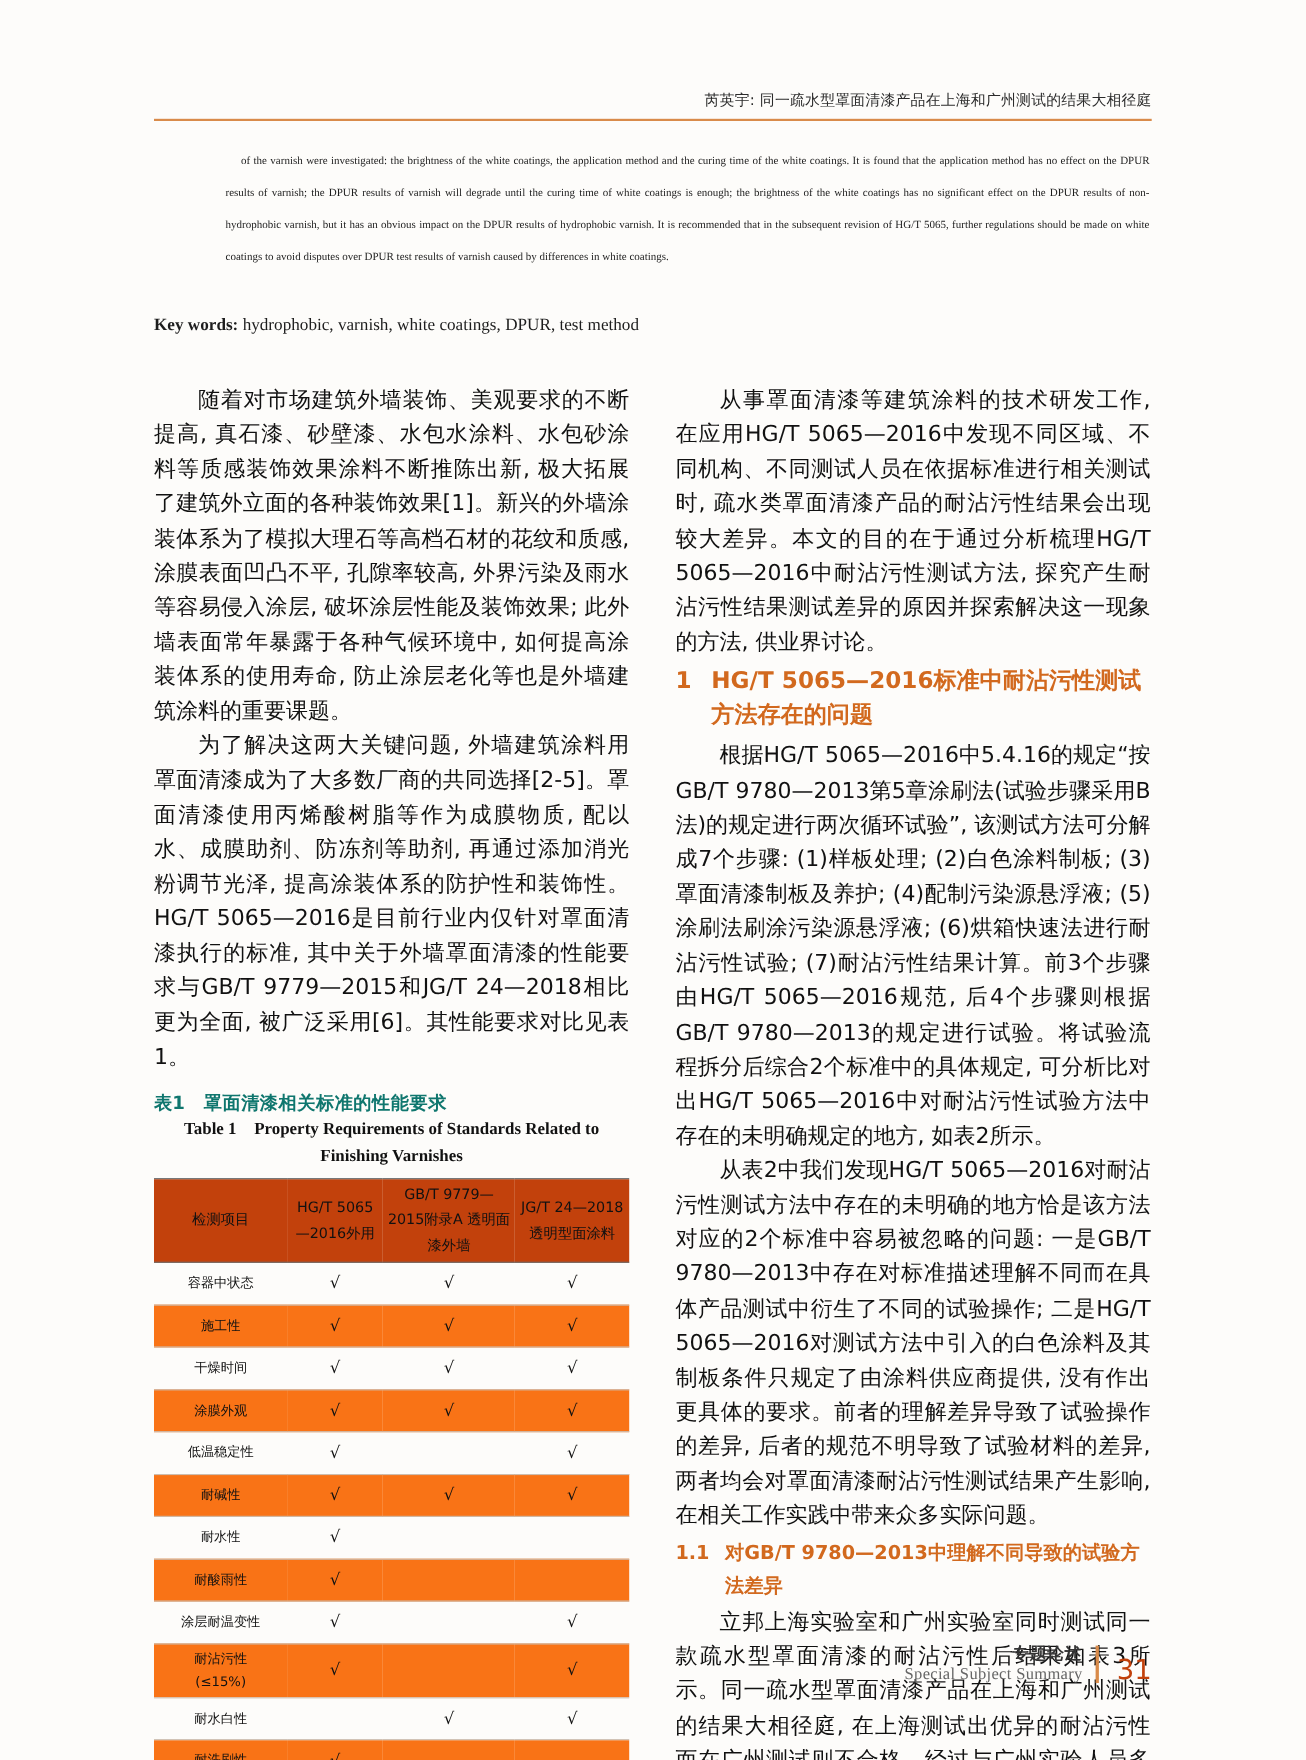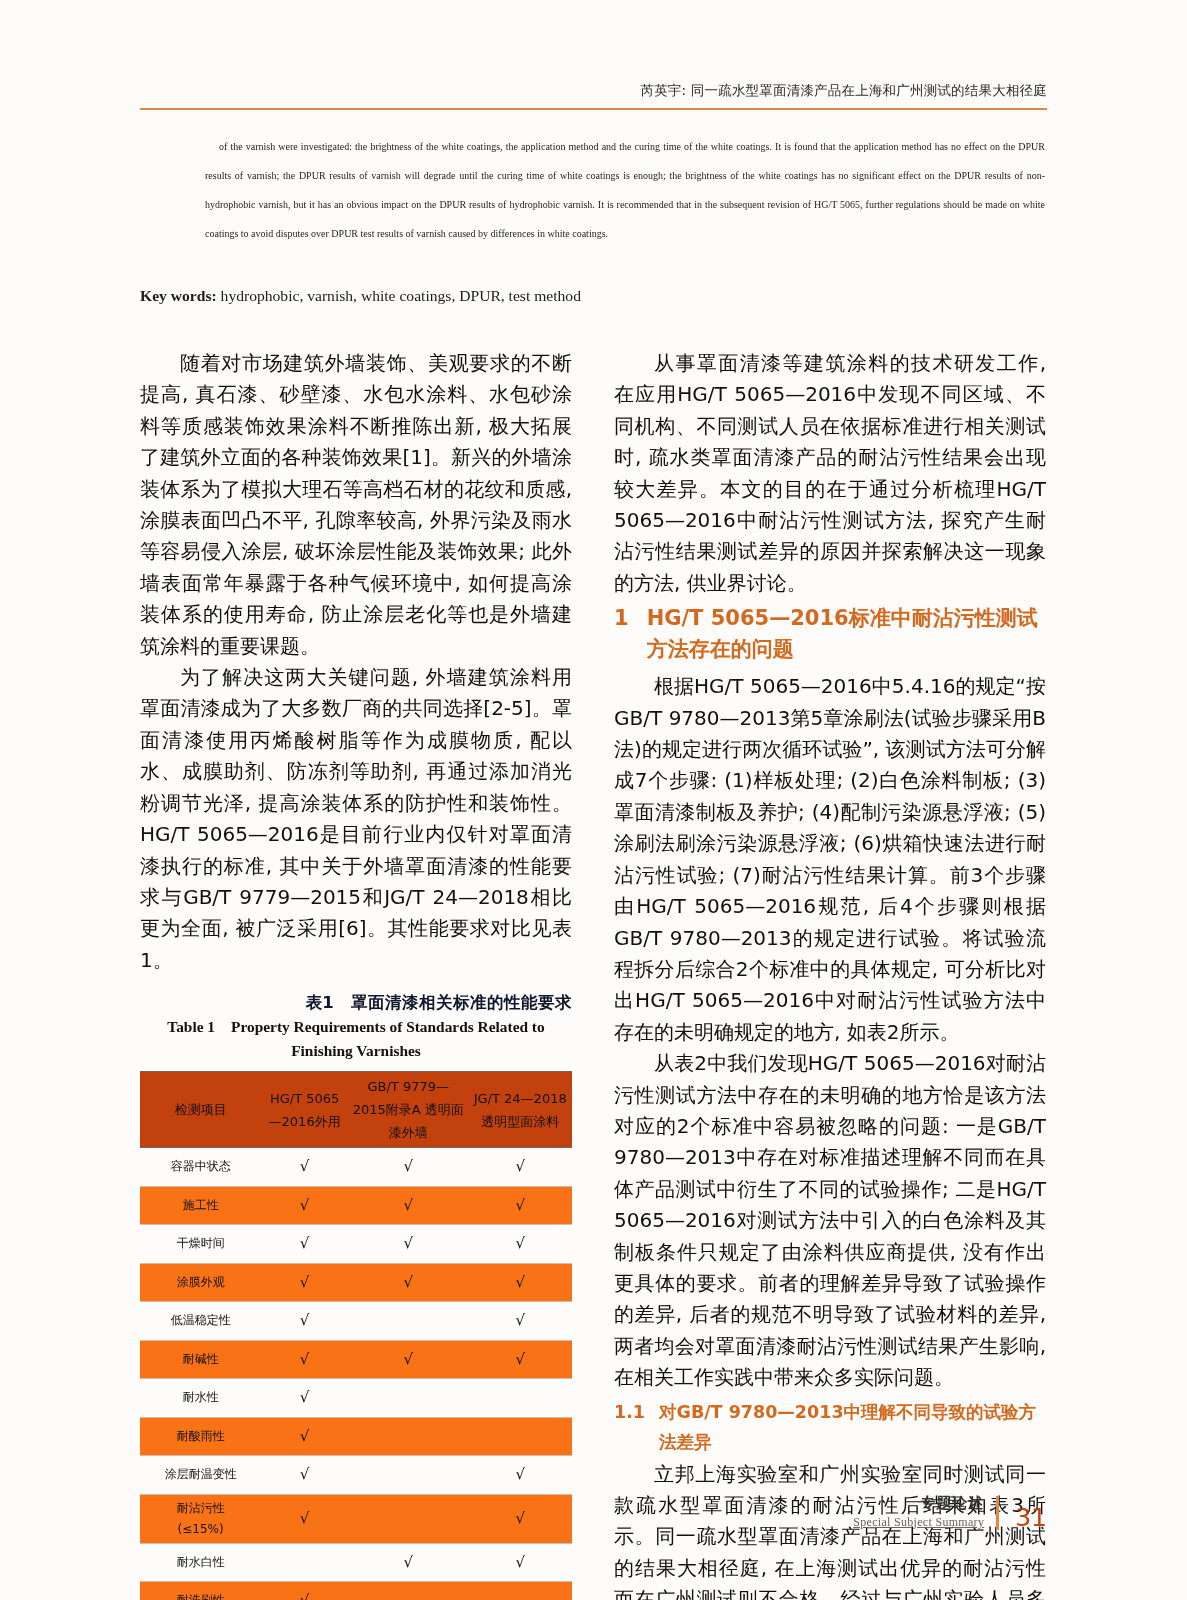--- a/index.html
+++ b/index.html
@@ -127,27 +127,27 @@
     font-weight: bold;
     font-size: 17.5px;
     line-height: 30px;
     margin: 3px 0 2px 0;
   }
   .sub-h .num { flex: 0 0 auto; }
   .sub-h .txt { flex: 1 1 auto; }
 
   
   .tbl-caption {
-    text-align: right;
+    text-align: left;
     font-family: "DejaVu Sans", "Liberation Sans", sans-serif;
     font-weight: bold;
     font-size: 16.5px;
     line-height: 25px;
     margin-top: 14px;
-    color: #0f172a;
+    color: #0f766e;
   }
   .tbl-caption .cn { letter-spacing: 0.5px; }
   .tbl-caption-en {
     text-align: center;
     font-family: "Liberation Serif", serif;
     font-weight: bold;
     font-size: 15.4px;
     line-height: 24px;
     color: #111;
   }
@@ -202,24 +202,23 @@
   }
   .footer-cn {
     font-family: "DejaVu Sans", "Liberation Sans", sans-serif;
     font-weight: bold;
     font-size: 15px;
     color: #333;
     letter-spacing: 1px;
   }
   .footer-en {
     font-family: "Liberation Serif", serif;
-    font-size: 12px;
+    font-size: 15px;
     color: #666;
     letter-spacing: 0.3px;
-    text-decoration: underline;
   }
   .footer-bar {
     width: 3px;
     height: 34px;
     background: #d98b4a;
     margin: 0 6px 2px 2px;
   }
   .page-num {
     font-family: "DejaVu Sans", "Liberation Sans", sans-serif;
     font-size: 25px;

